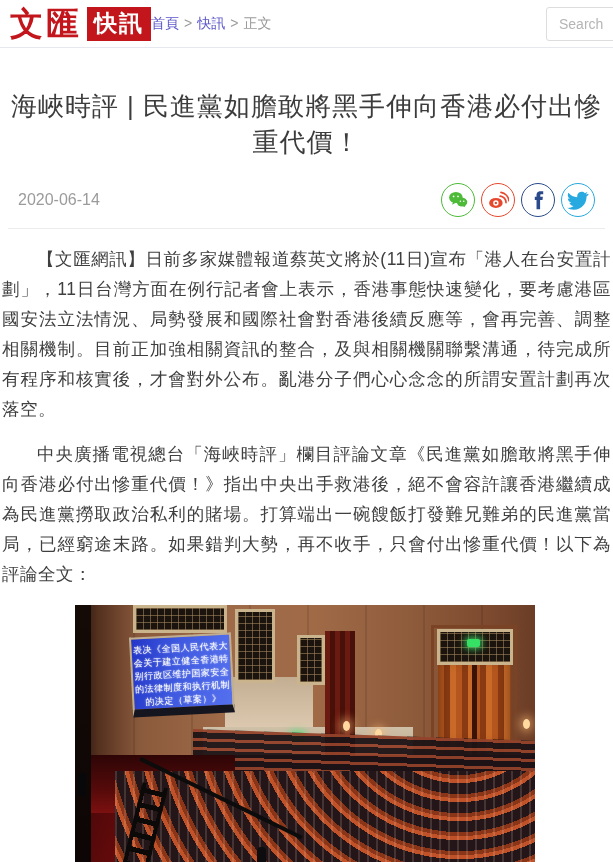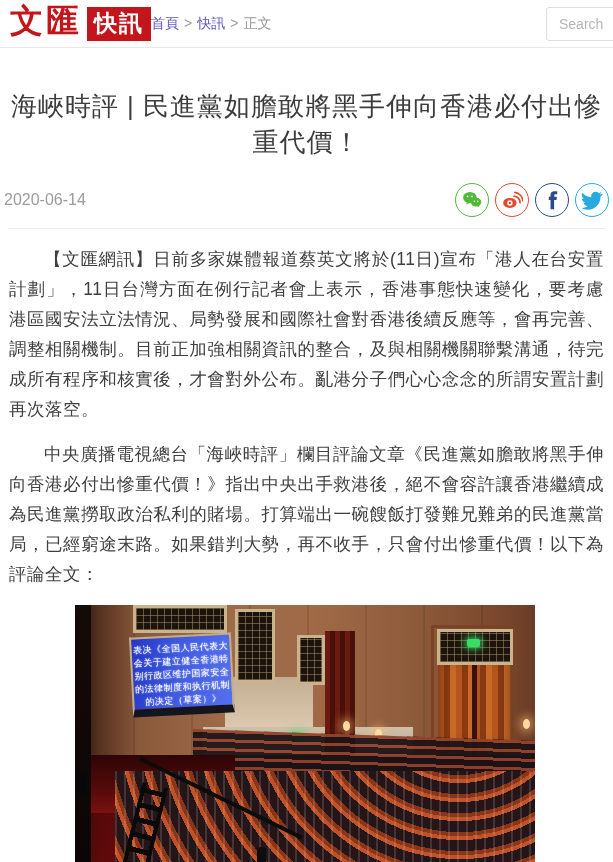--- a/index.html
+++ b/index.html
@@ -3,41 +3,41 @@
 <meta charset="utf-8">
 <style>
   * { margin:0; padding:0; box-sizing:border-box; }
   html,body { background:#fff; }
   body { font-family:"Liberation Sans","DejaVu Sans",sans-serif; }
   .page { position:relative; width:613px; height:862px; overflow:hidden; background:#fff; }
 
   
   .header { position:relative; height:48px; display:flex; align-items:center; padding:0 10px; border-bottom:1px solid #e7e7ef; }
   .logo { display:flex; align-items:center; cursor:pointer; }
-  .logo-main { color:#c3161c; font-family:Liberation Mono, monospace; font-weight:bold; font-size:33px; letter-spacing:3px; line-height:1; }
+  .logo-main { color:#c3161c; font-family:Liberation Sans, sans-serif; font-weight:bold; font-size:33px; letter-spacing:3px; line-height:1; }
   .logo-badge { margin-left:5px; background:#c3161c; color:#fff; font-weight:bold; font-size:23px; line-height:1; padding:5px 7px 6px; letter-spacing:2px; }
   .breadcrumb { font-size:14px; color:#9a9a9a; white-space:nowrap; }
   .breadcrumb .bc-link { color:#5a55c9; text-decoration:none; cursor:pointer; }
   .breadcrumb .bc-sep { color:#9a9a9a; margin:0 5px; }
   .search-input { position:absolute; left:546px; top:7px; width:140px; height:34px; border:1px solid #ddd; border-radius:3px; padding:0 12px; font-size:14px; color:#444; outline:none; background:#fff; }
   .search-input::placeholder { color:#b5b5b5; }
 
   
   .title { margin:40px 6px 0; text-align:center; font-size:26px; font-weight:400; color:#3c3c3c; line-height:36px; letter-spacing:1px; }
 
   
-  .meta { display:flex; align-items:center; padding:0 4px; margin-top:22px; height:36px; }
+  .meta { display:flex; align-items:center; padding:0 18px; margin-top:22px; height:36px; }
   .date { font-size:16px; color:#9b9b9b; }
   .share { margin-left:auto; display:flex; gap:6px; }
   .icon-circle { width:34px; height:34px; border-radius:50%; border:1.6px solid currentColor; display:flex; align-items:center; justify-content:center; cursor:pointer; background:#fff; }
   .icon-circle svg { display:block; }
   .divider { border:none; border-top:1px solid #ececec; margin:10px 8px 0; }
 
   
-  .article { padding:0 9px; }
+  .article { padding:0 2px; }
   .article p { text-indent:2em; font-size:17.5px; line-height:30px; color:#3f3f3f; text-align:justify; margin-top:15px; letter-spacing:.5px; }
 
   
   .photo { position:relative; width:460px; height:323px; margin:16px 0 0 75px; overflow:hidden; background:#160b0d; }
   .photo div { position:absolute; }
   .ph-wall { left:0; top:0; width:460px; height:152px;
     background:
       repeating-linear-gradient(90deg, rgba(0,0,0,.10) 0 2px, rgba(255,255,255,0) 2px 58px),
       linear-gradient(90deg,#1d0e09 0%,#54301f 5%,#8a5a3c 14%,#9e6a48 32%,#a06a47 52%,#8f5c3c 72%,#7d4a2f 90%,#6b3d26 100%); }
   .ph-wall-light { left:150px; top:72px; width:88px; height:80px; background:linear-gradient(180deg,#c3ae92,#ead8bf); }

